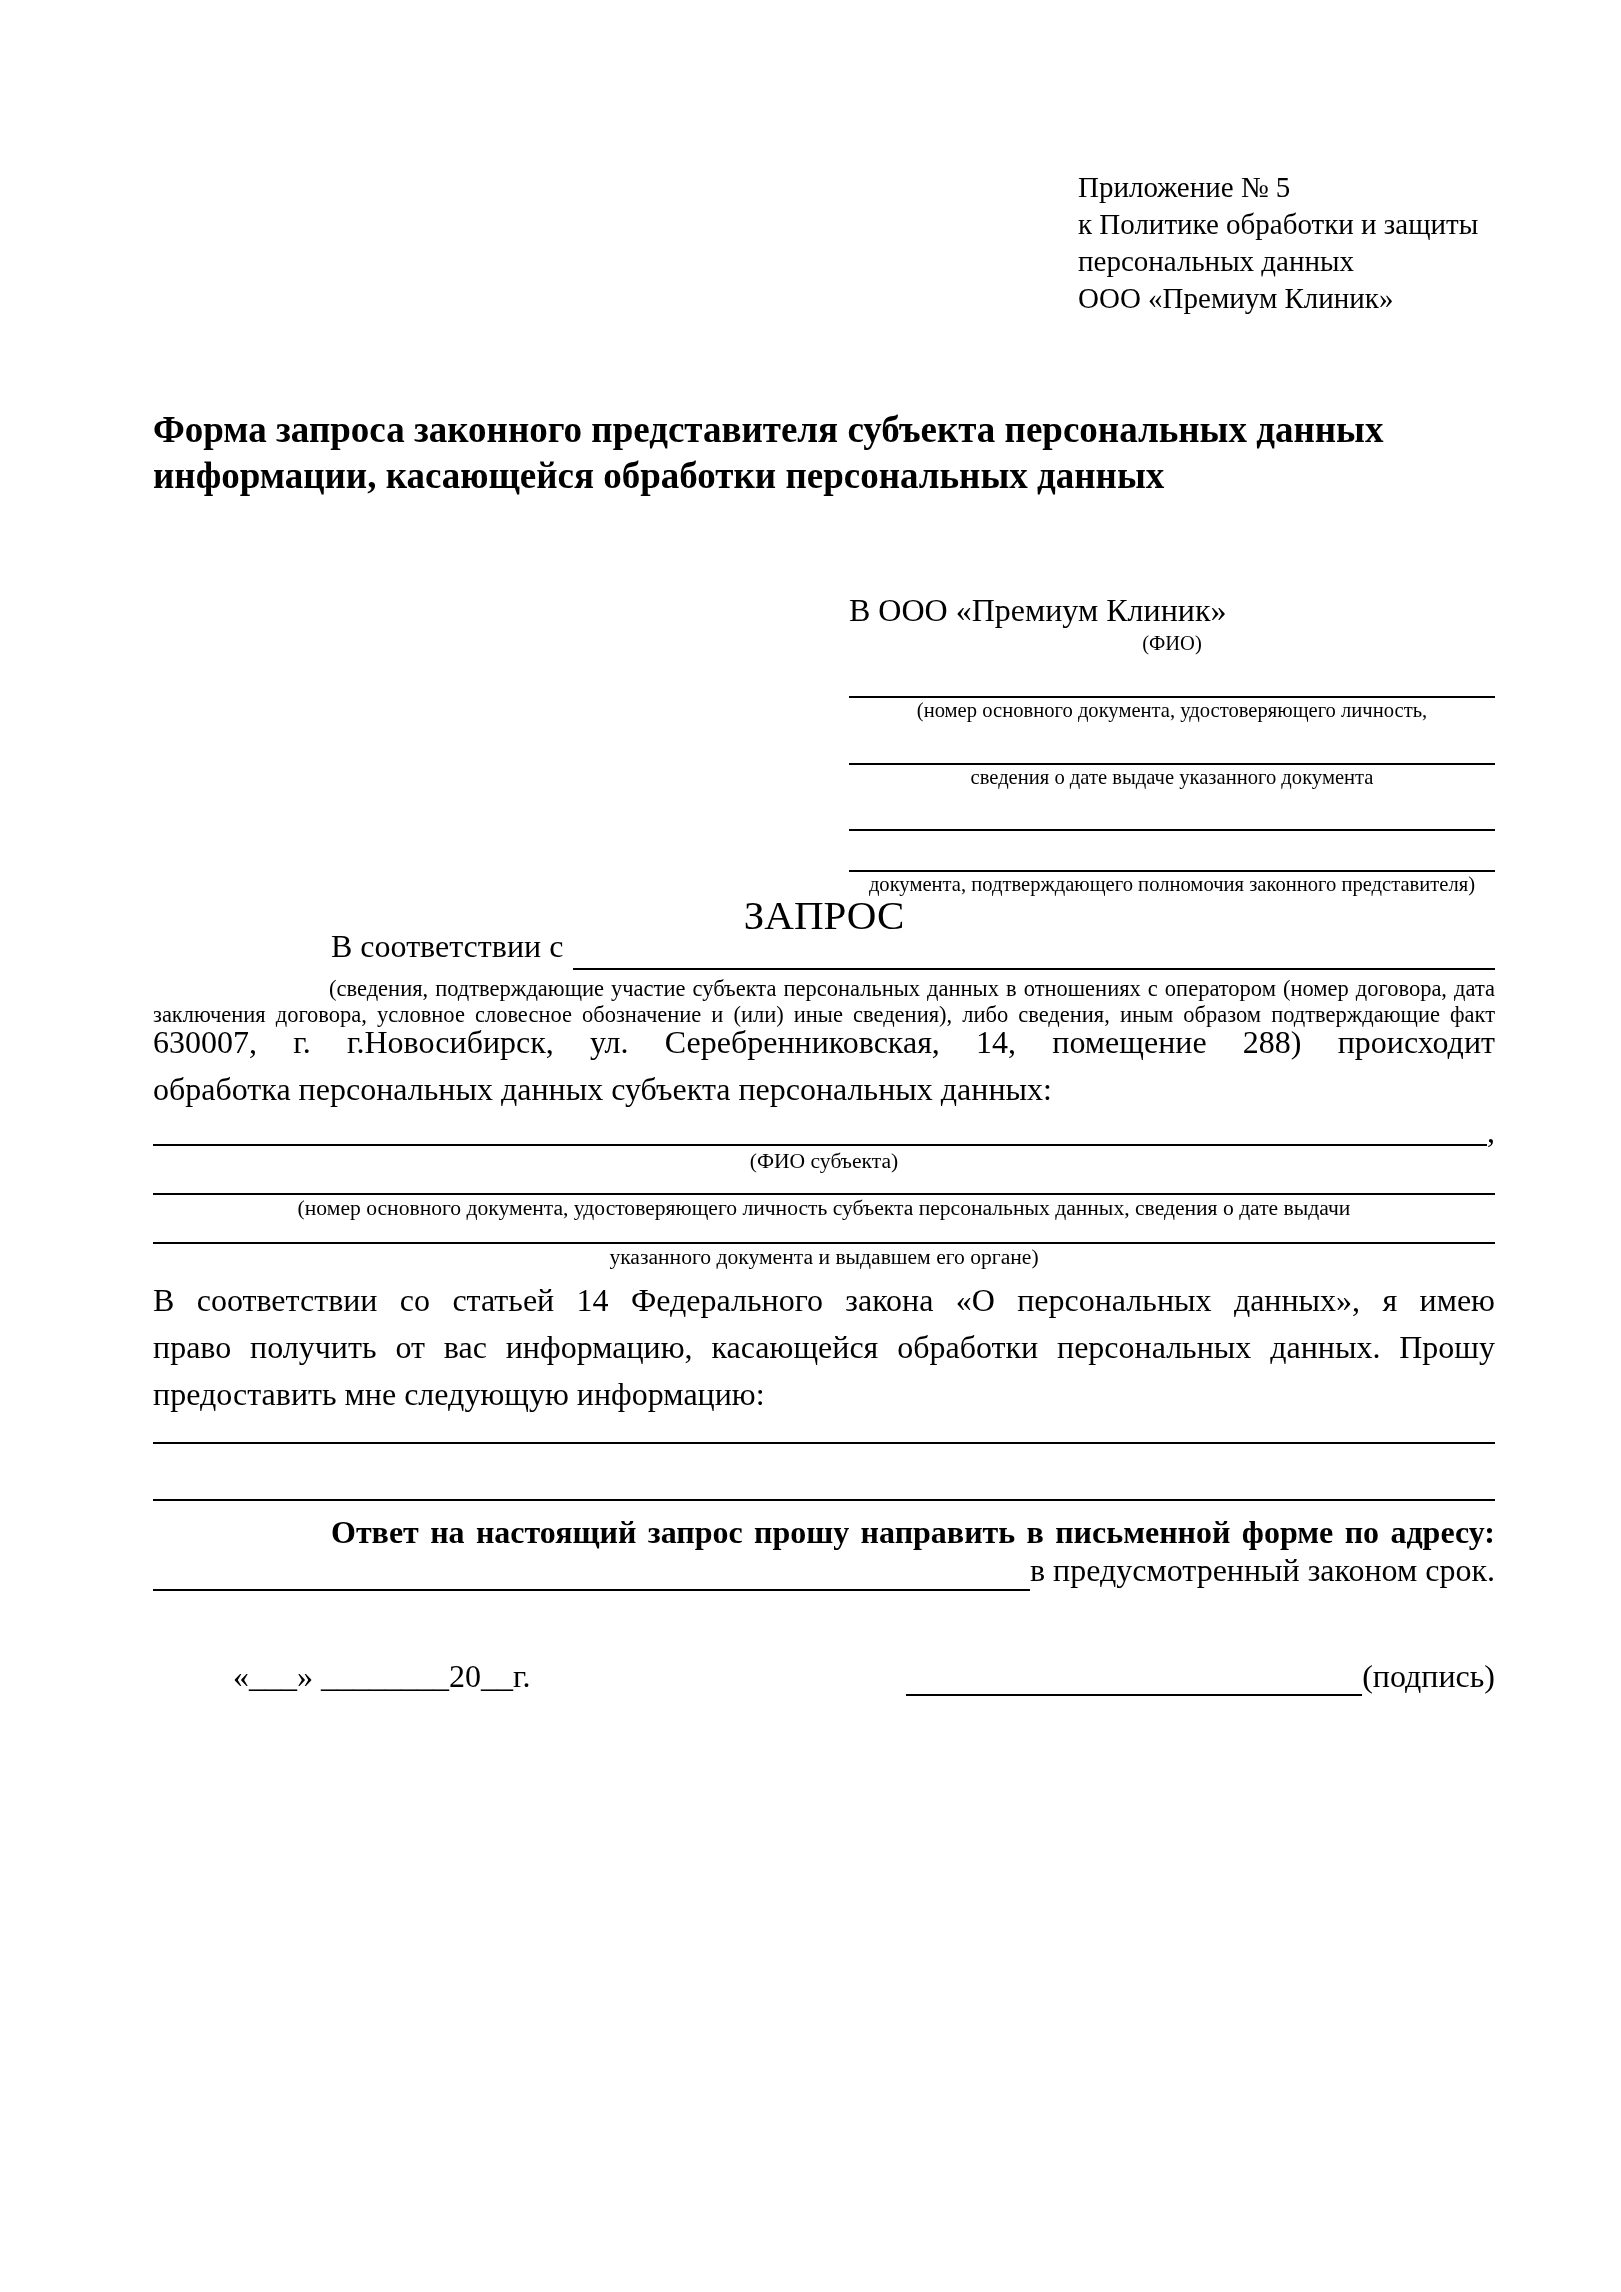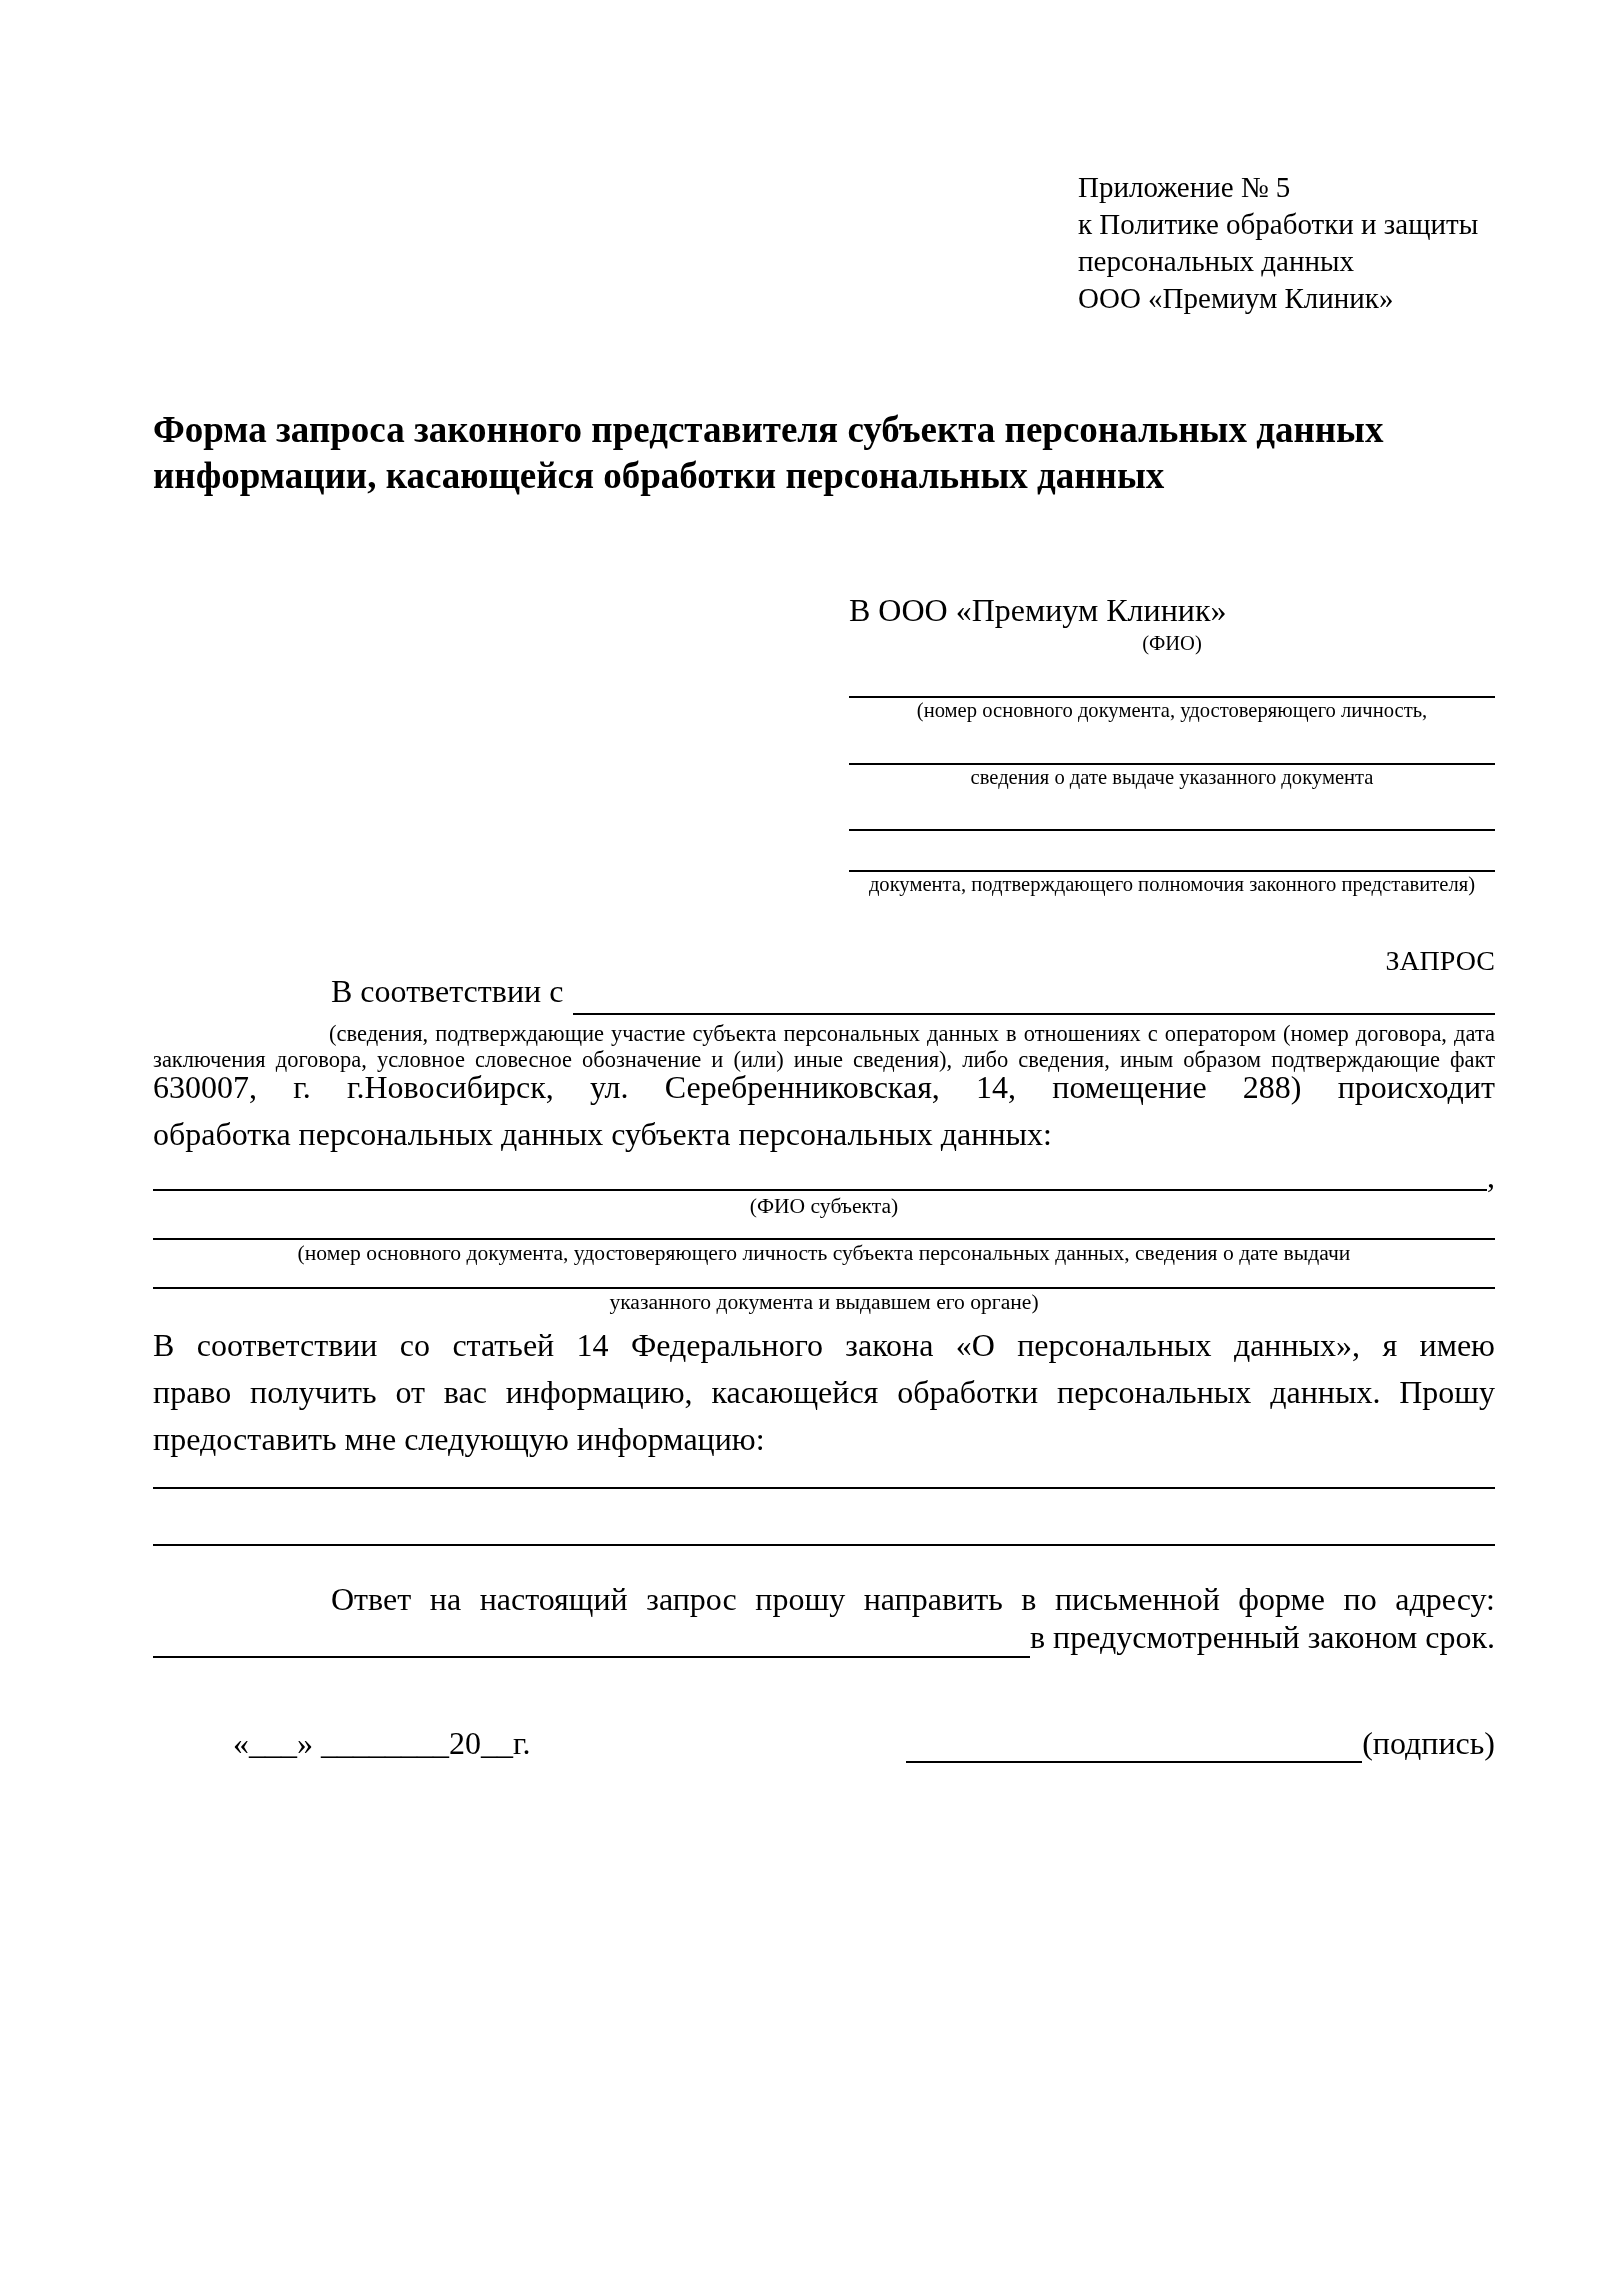--- a/index.html
+++ b/index.html
@@ -25,40 +25,40 @@
   .addr-to { margin-top:92px; font-size:32px; line-height:39px; }
   .from-row { display:flex; align-items:flex-end; height:37px; }
   .from-label { white-space:nowrap; }
   .rule { border-bottom:2.9px solid #000; }
   .from-row .rule { flex:1; margin-left:9.8px; }
   .addr-cap { font-size:20.6px; line-height:25.5px; text-align:center; }
   .fio-cap { line-height:27.4px; }
   .addr-field { height:41px; border-bottom:2.9px solid #000; }
 
   
-  .zapros { margin-top:45px; text-align:right; font-size:28px; line-height:35px; }
+  .zapros { text-align:center; font-size:41px; line-height:35px; }
   .intro-row { display:flex; align-items:flex-end; height:37px; }
   .intro-label { margin-left:178px; white-space:nowrap; }
   .intro-row .rule { flex:1; margin-left:9.8px; }
   .small-cap-block { margin-top:5.9px; font-size:22.5px; line-height:26.5px; }
   .jline { text-align:justify; text-align-last:justify; }
   .indent-180 { text-indent:176px; }
   .para { margin-top:-9.8px; }
   .para .line { font-size:32px; line-height:47px; }
   .subject-row { display:flex; align-items:flex-end; height:35px; }
   .subject-row .rule { flex:1; margin-bottom:2px; }
   .subject-row .comma { line-height:33px; }
   .center-cap { font-size:21.6px; line-height:27.4px; text-align:center; }
   .wide-rule { border-bottom:2.9px solid #000; height:0; }
   .rule-a { margin-top:17.6px; }
   .rule-b { margin-top:19.6px; }
   .law { margin-top:5.9px; }
   .blank-1 { margin-top:23.5px; }
   .blank-2 { margin-top:55px; }
-  .reply-line1 { margin-top:31px; line-height:45px; text-indent:178px; text-align:justify; text-align-last:justify; }
+  .reply-line1 { margin-top:9px; line-height:45px; text-indent:178px; text-align:justify; text-align-last:justify;font-weight:bold; }
   .reply-row2 { display:flex; align-items:flex-end; height:39px; }
   .reply-row2 .rule { flex:1; margin-bottom:2.9px; }
   .reply-row2 .suffix { white-space:nowrap; }
 
   
   .footer-row { display:flex; align-items:flex-end; margin-top:65px; height:41px; }
   .date-text { margin-left:80px; white-space:nowrap; }
   .footer-spacer { flex:1; }
   .sig-rule { width:456px; border-bottom:2.9px solid #000; height:39px; margin-bottom:3.9px; }
   .sig-cap { white-space:nowrap; }

